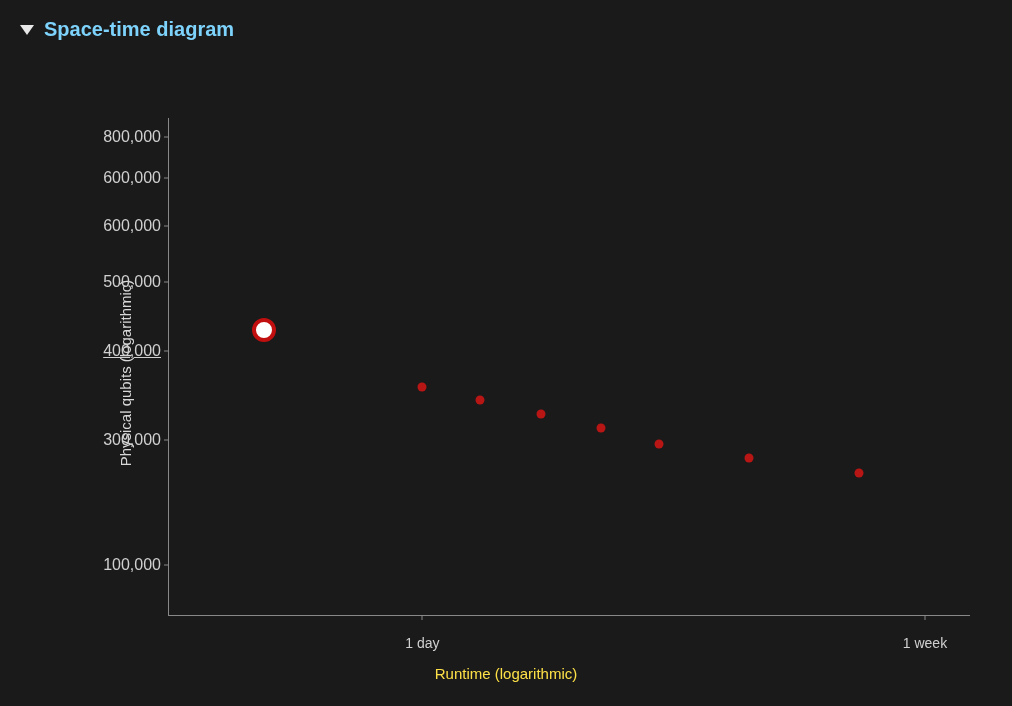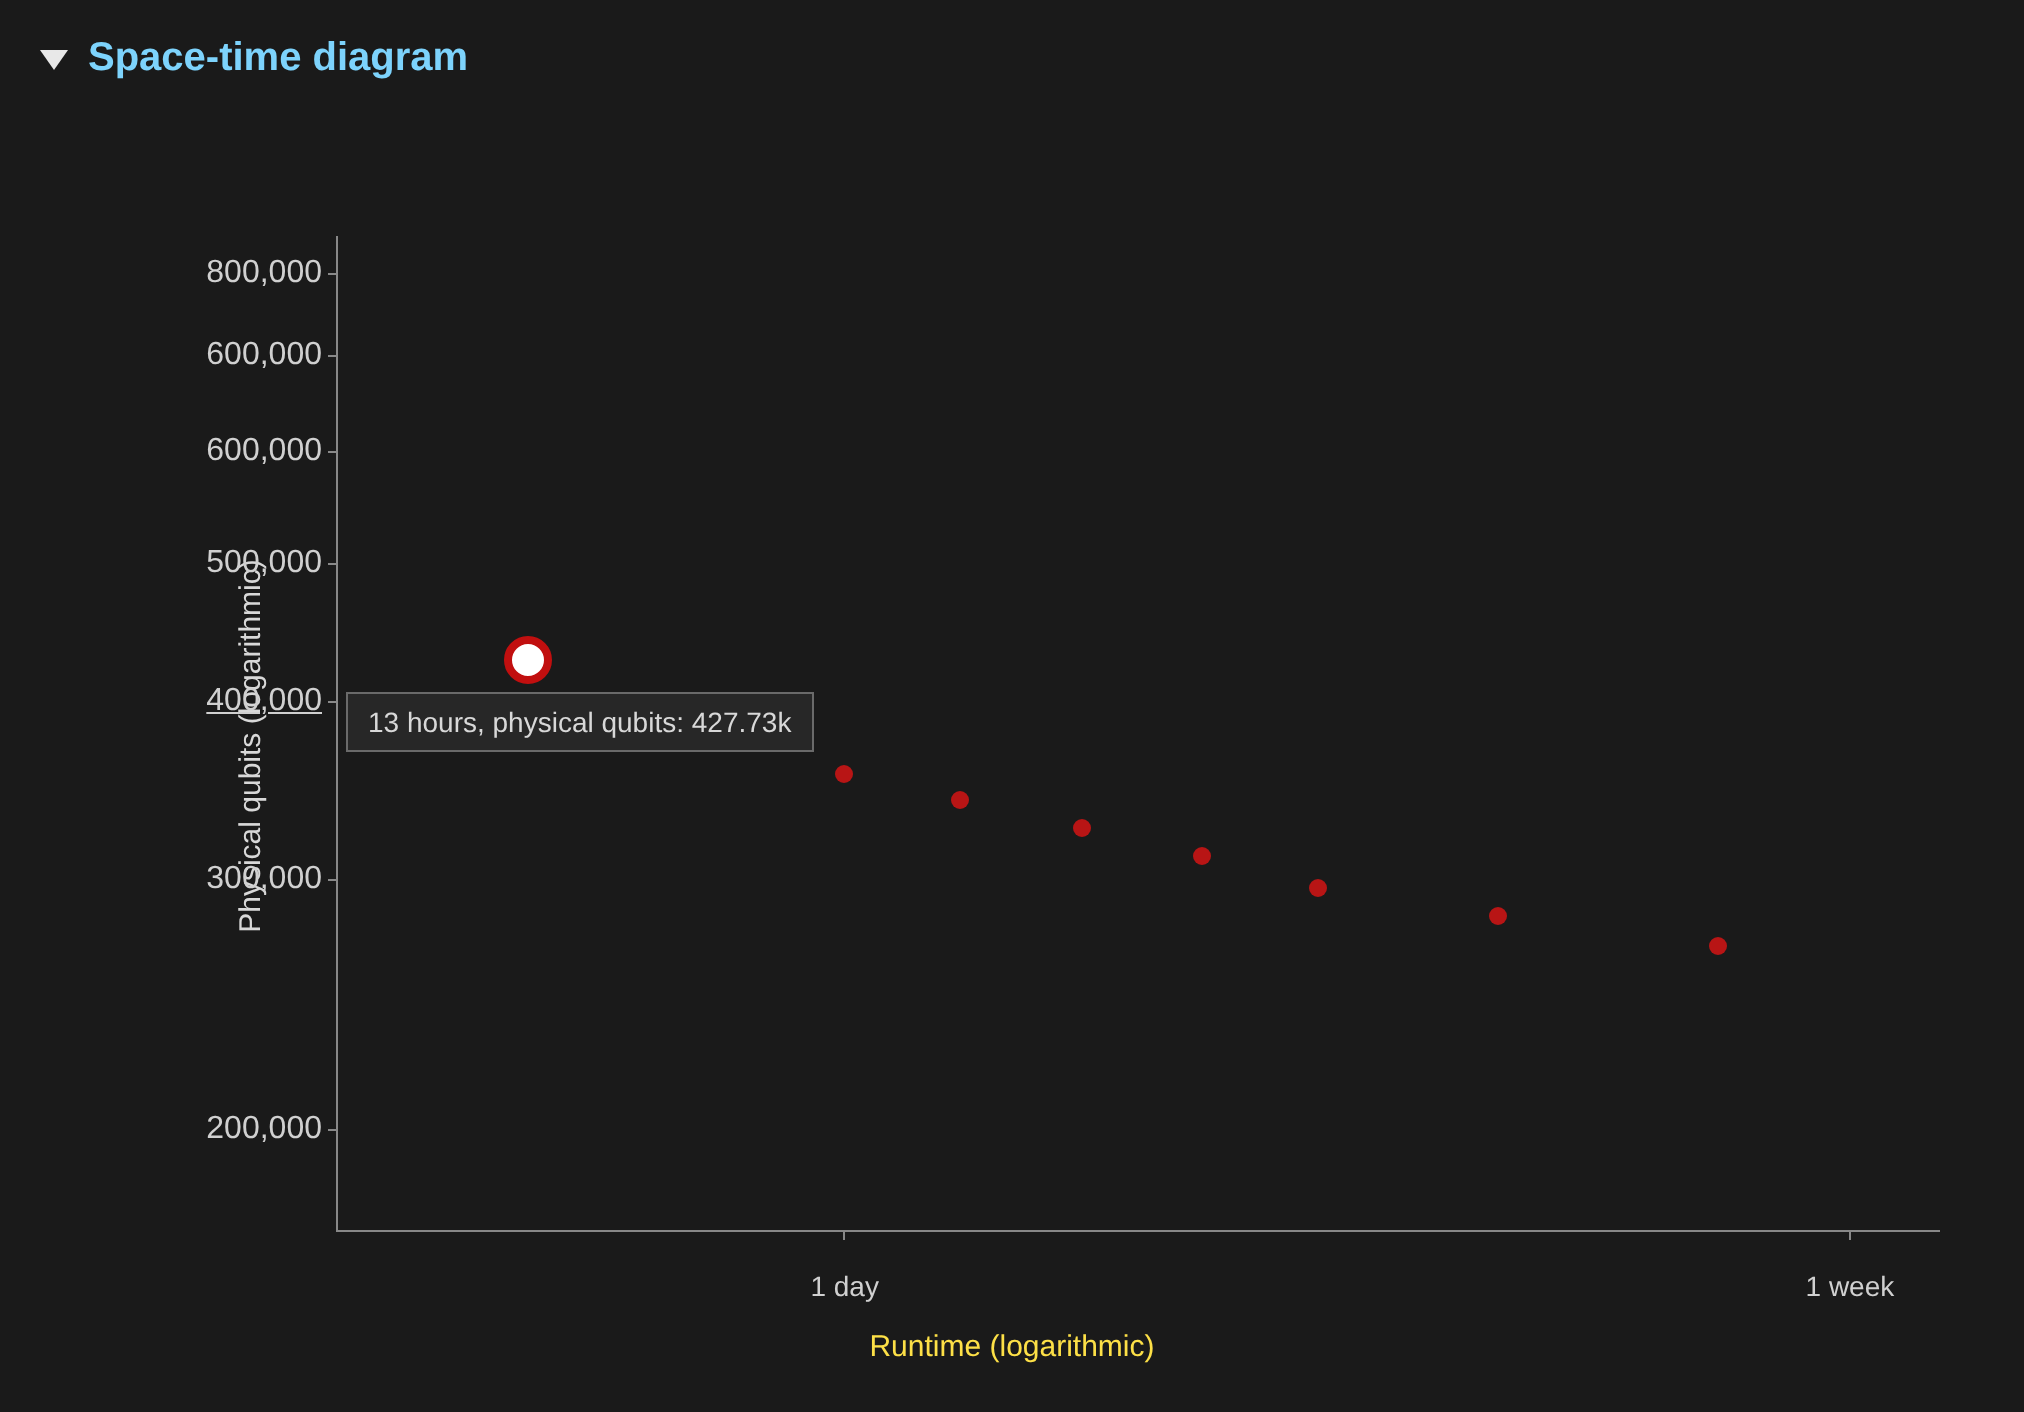--- a/index.html
+++ b/index.html
@@ -149,39 +149,38 @@
   <div class="chevron"></div>
   <div class="title">Space-time diagram</div>
 </div>
 
 <div class="chart-area">
   <div class="y-axis-label">Physical qubits (logarithmic)</div>
   <div class="x-axis-label">Runtime (logarithmic)</div>
 
   <div class="plot-region" id="plot-region">
       <div class="y-tick-mark" style="top: 89.9021%;"></div>
-      <div class="y-tick-label" style="top: 89.9021%;">200,000</div>
+      <div class="y-tick-label" style="top: 89.9021%;">100,000</div>
       <div class="y-tick-mark" style="top: 64.7092%;"></div>
       <div class="y-tick-label" style="top: 64.7092%;">300,000</div>
       <div class="y-tick-mark" style="top: 46.8345%;"></div>
       <div class="y-tick-label" style="top: 46.8345%; text-decoration: underline;">400,000</div>
       <div class="y-tick-mark" style="top: 32.9698%;"></div>
       <div class="y-tick-label" style="top: 32.9698%;">500,000</div>
       <div class="y-tick-mark" style="top: 21.6415%;"></div>
       <div class="y-tick-label" style="top: 21.6415%;">600,000</div>
       <div class="y-tick-mark" style="top: 12.0636%;"></div>
       <div class="y-tick-label" style="top: 12.0636%;">600,000</div>
       <div class="y-tick-mark" style="top: 3.76682%;"></div>
       <div class="y-tick-label" style="top: 3.76682%;">800,000</div>
       <div class="x-tick-mark" style="left: 31.6285%;"></div>
       <div class="x-tick-label" style="left: 31.6285%;">1 day</div>
       <div class="x-tick-mark" style="left: 94.3777%;"></div>
       <div class="x-tick-label" style="left: 94.3777%;">1 week</div>
       <div class="data-point highlighted" style="left: 11.8579%; top: 42.6698%;"></div>
-      <div class="tooltip" style="left: 0.5%; top: calc(42.6698% + 16px);">13 hours, physical qubits: 427.73k</div>
       <div class="data-point" style="left: 31.6285%; top: 54.0751%;"></div>
       <div class="data-point" style="left: 38.8241%; top: 56.7499%;"></div>
       <div class="data-point" style="left: 46.4469%; top: 59.5449%;"></div>
       <div class="data-point" style="left: 53.9802%; top: 62.4717%;"></div>
       <div class="data-point" style="left: 61.1759%; top: 65.5432%;"></div>
       <div class="data-point" style="left: 72.4076%; top: 68.3338%;"></div>
       <div class="data-point" style="left: 86.1087%; top: 71.4861%;"></div>
     </div>
 </div>
 

